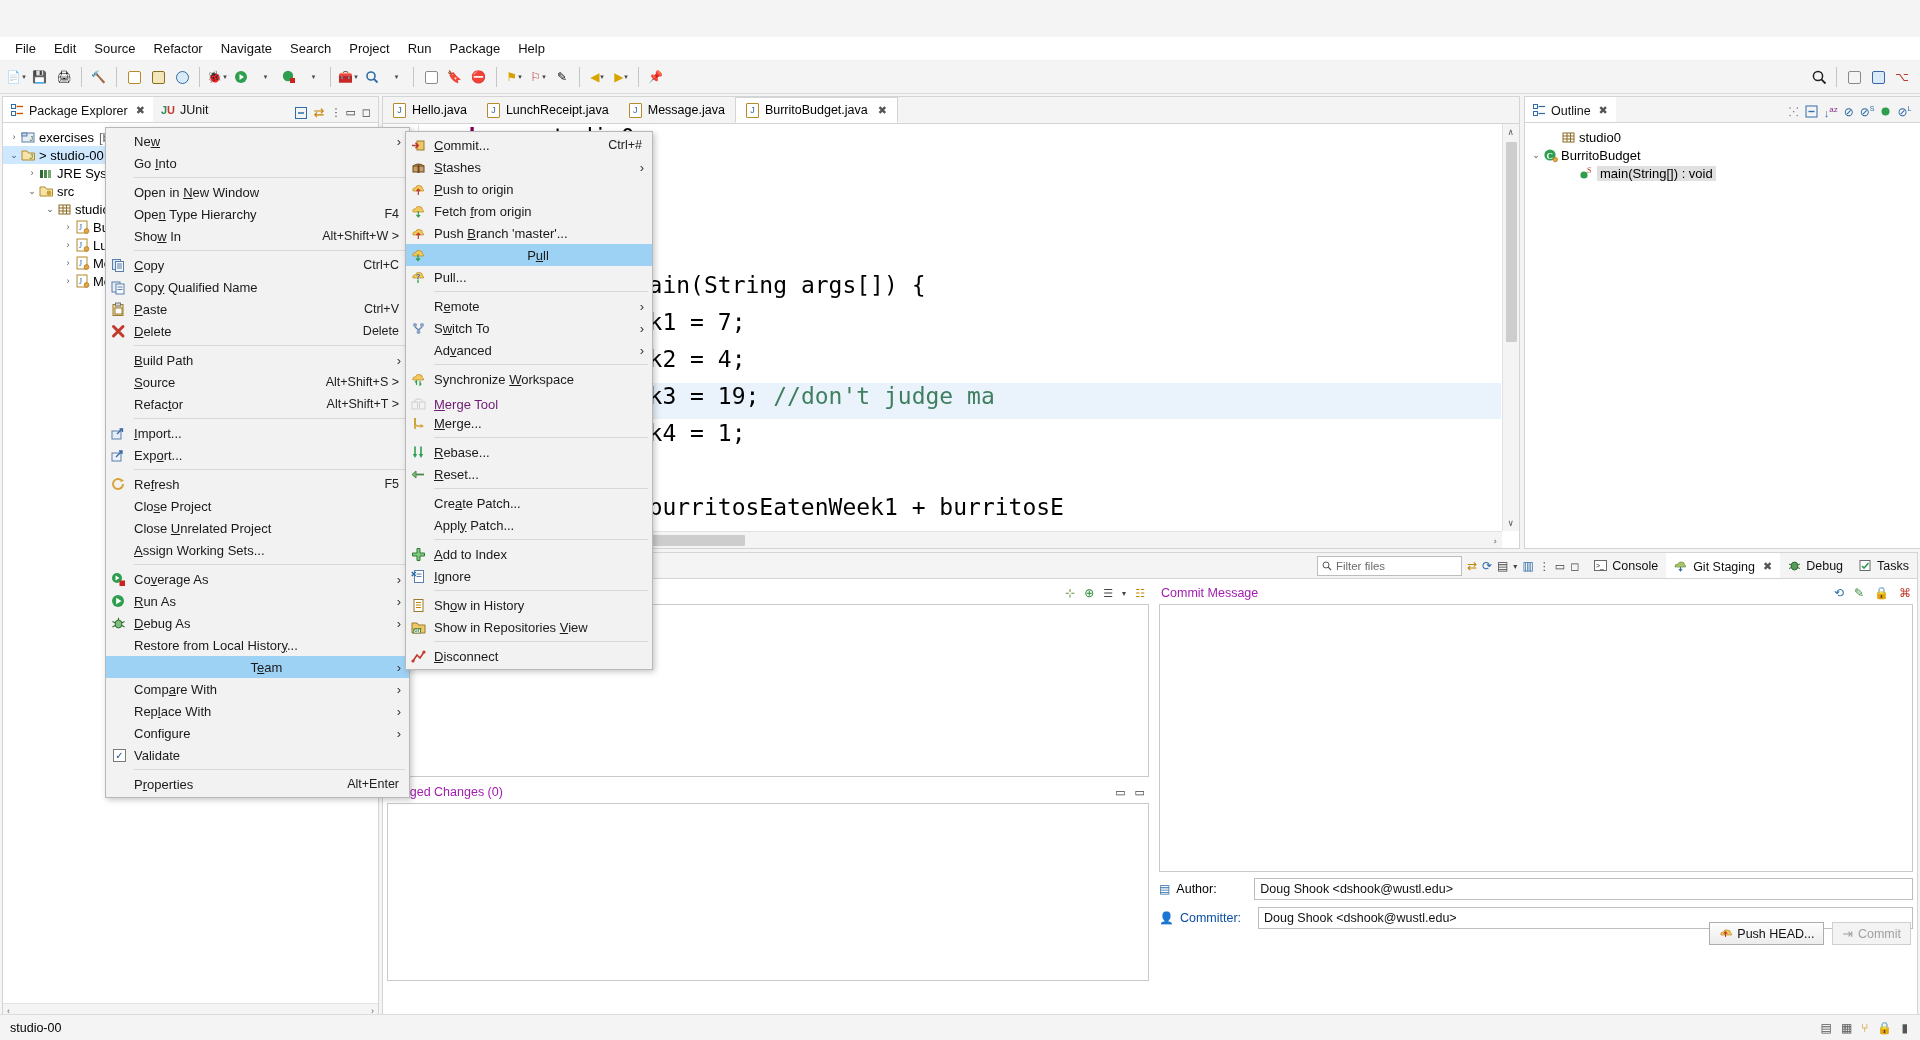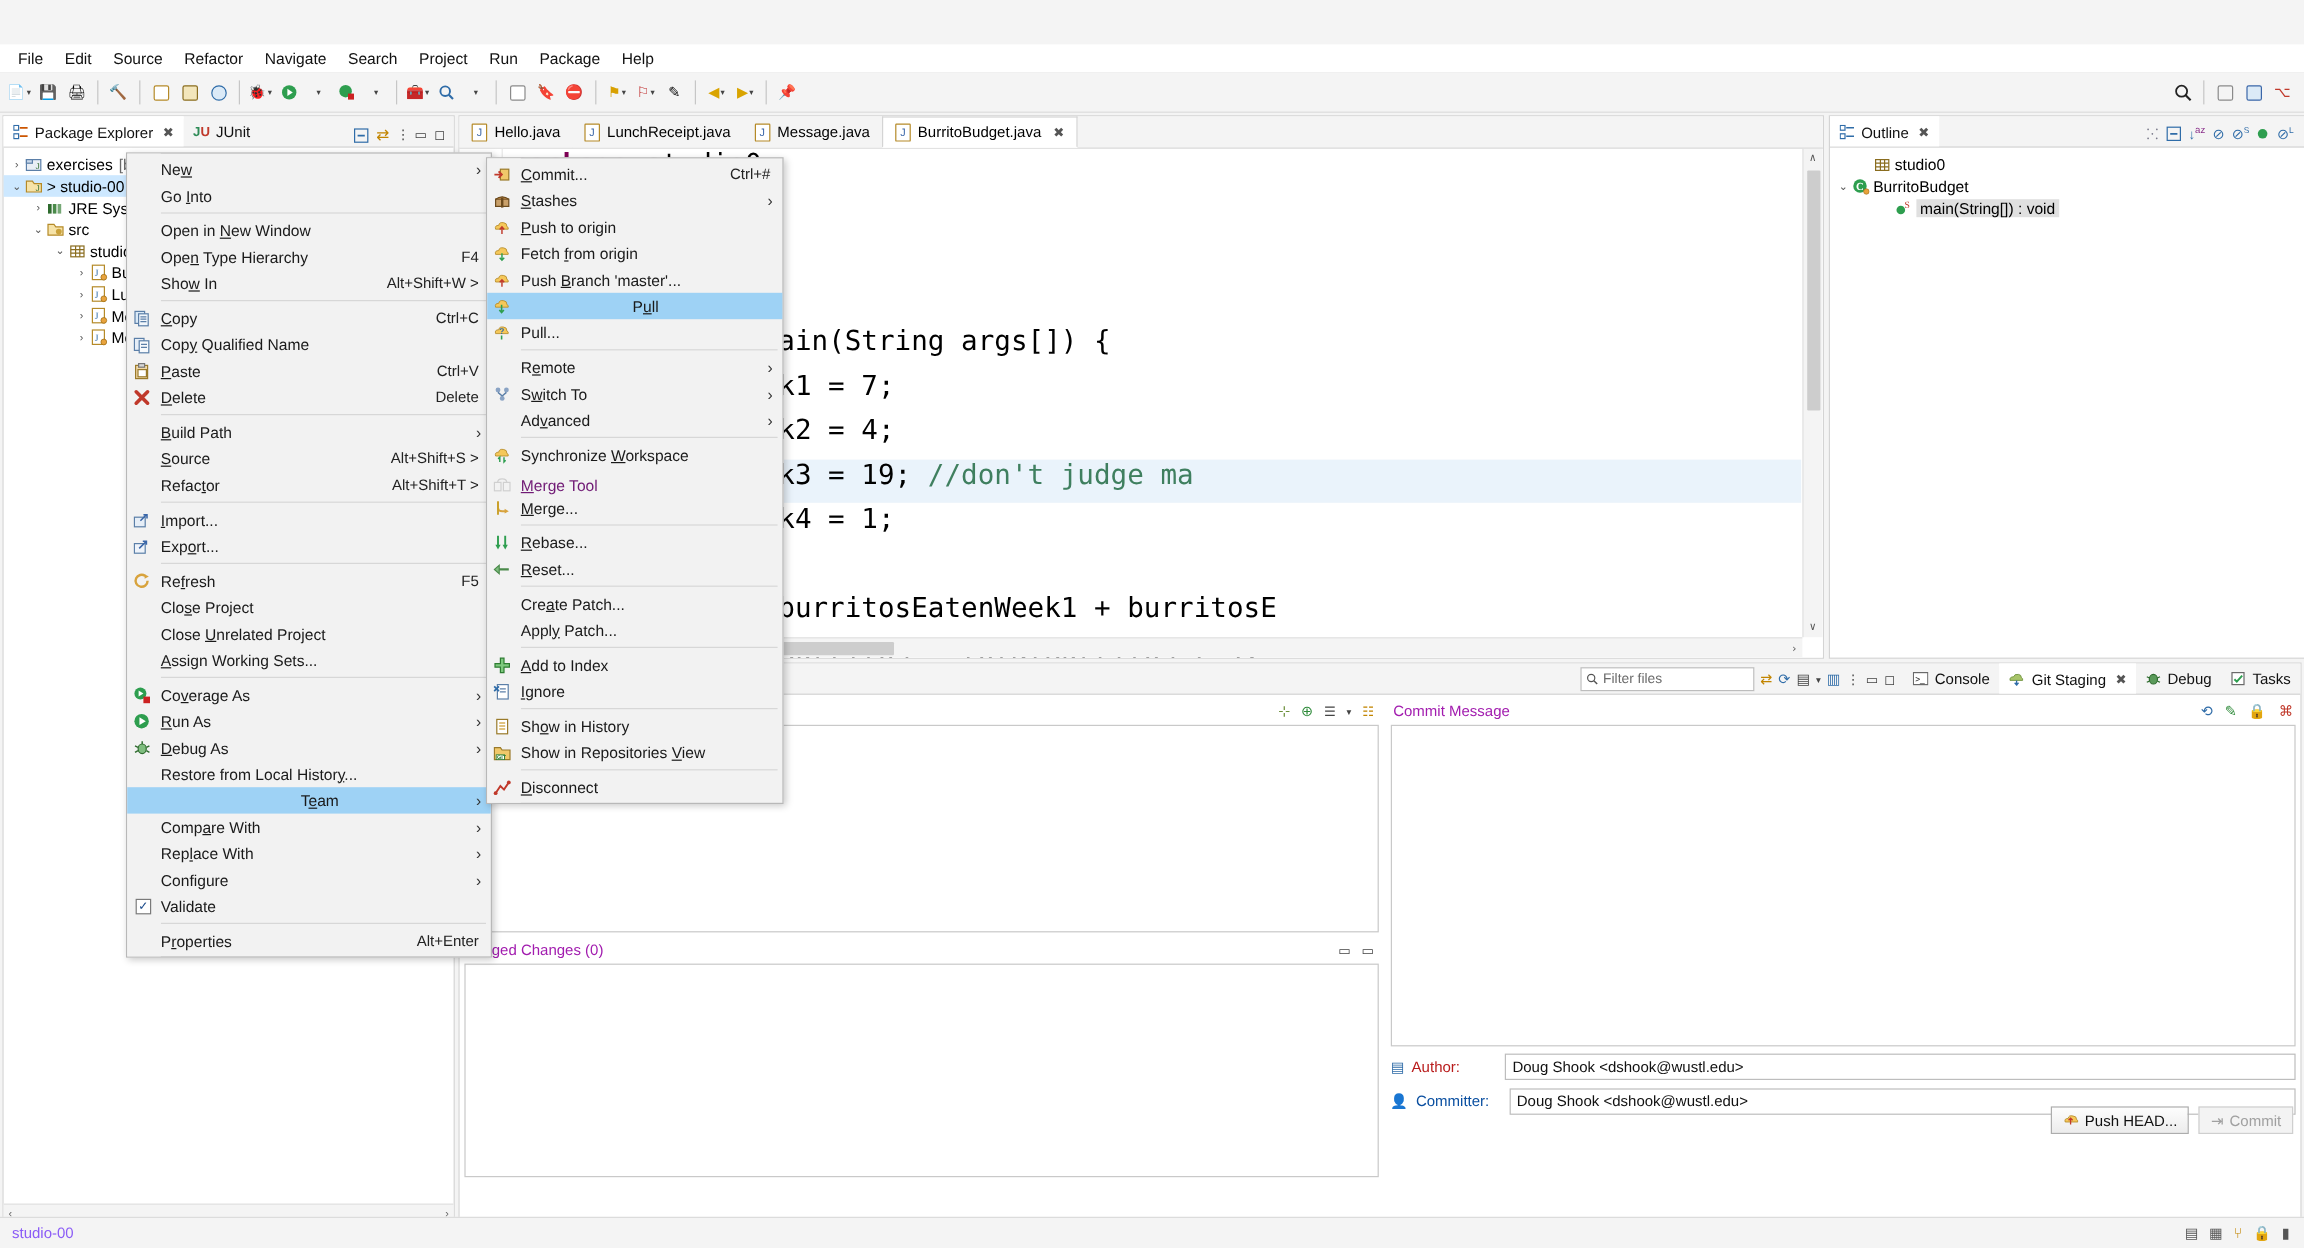--- a/index.html
+++ b/index.html
@@ -151,21 +151,21 @@
          height:23px; font-size:12.5px; display:inline-flex; align-items:center; gap:5px;
          padding:0 9px; cursor:default; color:#111;}
   .btn.disabled { color:#a0a0a0; border-color:#cfcfcf; background:#f3f3f3; }
 
   .filterbox { border:1px solid #bdbdbd; background:#fff; height:20px; display:flex; align-items:center;
                padding:0 4px; font-size:11.5px; color:#6b6b6b; gap:4px;}
 
   
   .statusbar { position:absolute; left:0; bottom:0; width:1920px; height:26px;
     background:#f4f4f4; border-top:1px solid #dcdcdc; display:flex; align-items:center; }
-  .sb-text { font-size:12.5px; margin-left:10px; color:#8b5cf6; }
+  .sb-text { font-size:12.5px; margin-left:10px; color:#000000; }
   .sb-right { margin-left:auto; display:flex; align-items:center; gap:9px; padding-right:12px; }
   svg { display:block; }
 </style>
 </head>
 <body>
 
 <div id="app">
 
 
   <div class="menubar" id="menubar">
@@ -657,21 +657,21 @@
           <span style="color:#2e8b3a;font-size:12px;">✎</span>
           <span style="color:#c28500;font-size:12px;">🔒</span>
           <span style="color:#c0392b;font-size:12px;">⌘</span>
         </span>
       </div>
       <div class="gs-box" style="position:absolute;left:2px;top:22px;right:2px;height:268px;"></div>
 
       <div style="position:absolute;left:2px;top:296px;right:2px;">
         <div class="fieldrow">
           <span style="font-size:12px;color:#2f6ca8;">▤</span>
-          <span style="color:#b91c1c;font-size:12.5px;min-width:72px;">Author:</span>
+          <span style="color:#000000;font-size:12.5px;min-width:72px;">Author:</span>
           <div class="gsinput" style="flex:1;">Doug Shook &lt;dshook@wustl.edu&gt;</div>
         </div>
       </div>
 
       <div style="position:absolute;left:2px;top:325px;right:2px;">
         <div class="fieldrow">
           <span style="font-size:12px;color:#c28500;">👤</span>
           <span style="color:#0a4fa0;font-size:12.5px;min-width:72px;">Committer:</span>
           <div class="gsinput" style="flex:1;">Doug Shook &lt;dshook@wustl.edu&gt;</div>
         </div>

